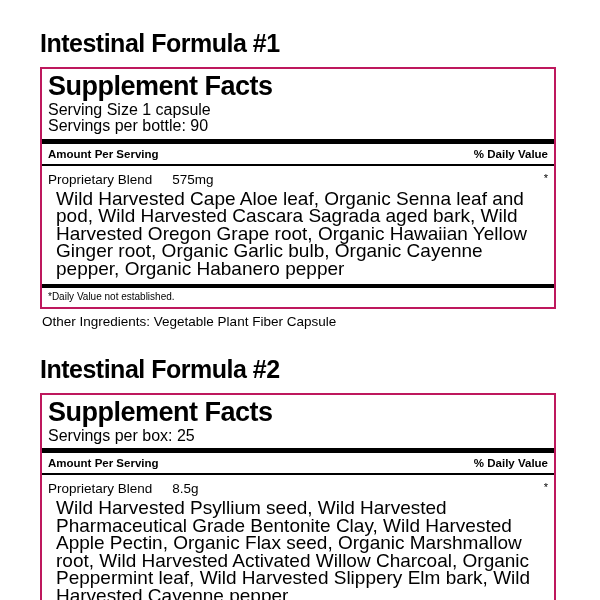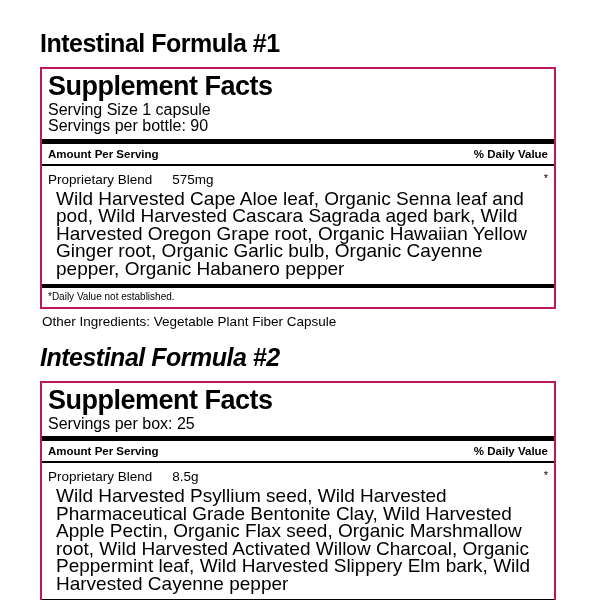--- a/index.html
+++ b/index.html
@@ -18,22 +18,21 @@
     padding: 30px 44px 0 40px;
   }
   .formula-title {
     font-size: 25px;
     font-weight: bold;
     letter-spacing: -0.5px;
     margin: 0 0 9px 0;
     line-height: 1.1;
   }
   .formula-title.second {
-    margin-top: 14px;
-    font-style: italic;
+    margin-top: 26px;
   }
   .facts-panel {
     border: 2px solid #be185d;
     background: #ffffff;
   }
   .facts-title {
     font-size: 27px;
     font-weight: bold;
     letter-spacing: -0.5px;
     line-height: 1.08;

